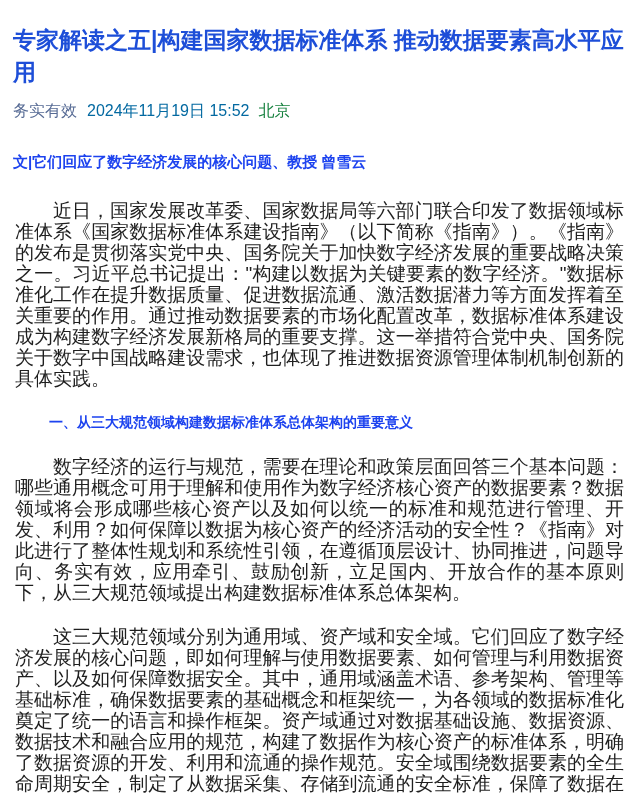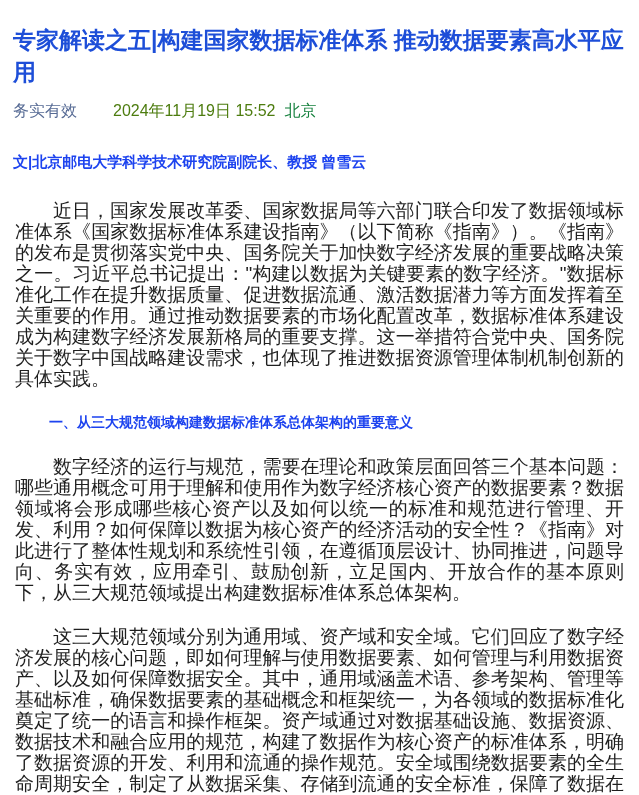--- a/index.html
+++ b/index.html
@@ -33,23 +33,22 @@
     line-height: 20px;
     white-space: nowrap;
   }
   .account {
     color: #576b95;
     text-decoration: none;
     margin-right: 10px;
     cursor: pointer;
   }
   .meta-date {
-    color: #4d7c0f;
+    color: #0369a1;
     margin-right: 9px;
-    margin-left: 26px;
   }
   .meta-loc {
     color: #15803d;
   }
   .author {
     margin: 31px 0 0 0;
     font-size: 15px;
     line-height: 20px;
     font-weight: 700;
     color: #1d43ef;
@@ -81,21 +80,21 @@
 
 <div class="page">
 
   <div class="header">
     <h1 class="title">专家解读之五|构建国家数据标准体系 推动数据要素高水平应用</h1>
 
     <div class="meta">
       <a class="account">务实有效</a><span class="meta-date">2024年11月19日 15:52</span><span class="meta-loc">北京</span>
     </div>
 
-    <p class="author">文|北京邮电大学科学技术研究院副院长、教授 曾雪云</p>
+    <p class="author">文|它们回应了数字经济发展的核心问题、教授 曾雪云</p>
   </div>
 
   <div class="body-text">
     <p class="para">近日，国家发展改革委、国家数据局等六部门联合印发了数据领域标准体系《国家数据标准体系建设指南》（以下简称《指南》）。《指南》的发布是贯彻落实党中央、国务院关于加快数字经济发展的重要战略决策之一。习近平总书记提出："构建以数据为关键要素的数字经济。"数据标准化工作在提升数据质量、促进数据流通、激活数据潜力等方面发挥着至关重要的作用。通过推动数据要素的市场化配置改革，数据标准体系建设成为构建数字经济发展新格局的重要支撑。这一举措符合党中央、国务院关于数字中国战略建设需求，也体现了推进数据资源管理体制机制创新的具体实践。</p>
 
     <h2 class="section-heading">一、从三大规范领域构建数据标准体系总体架构的重要意义</h2>
 
     <p class="para">数字经济的运行与规范，需要在理论和政策层面回答三个基本问题：哪些通用概念可用于理解和使用作为数字经济核心资产的数据要素？数据领域将会形成哪些核心资产以及如何以统一的标准和规范进行管理、开发、利用？如何保障以数据为核心资产的经济活动的安全性？《指南》对此进行了整体性规划和系统性引领，在遵循顶层设计、协同推进，问题导向、务实有效，应用牵引、鼓励创新，立足国内、开放合作的基本原则下，从三大规范领域提出构建数据标准体系总体架构。</p>
 
     <p class="para">这三大规范领域分别为通用域、资产域和安全域。它们回应了数字经济发展的核心问题，即如何理解与使用数据要素、如何管理与利用数据资产、以及如何保障数据安全。其中，通用域涵盖术语、参考架构、管理等基础标准，确保数据要素的基础概念和框架统一，为各领域的数据标准化奠定了统一的语言和操作框架。资产域通过对数据基础设施、数据资源、数据技术和融合应用的规范，构建了数据作为核心资产的标准体系，明确了数据资源的开发、利用和流通的操作规范。安全域围绕数据要素的全生命周期安全，制定了从数据采集、存储到流通的安全标准，保障了数据在流通过程中的安全性与合规性。</p>

